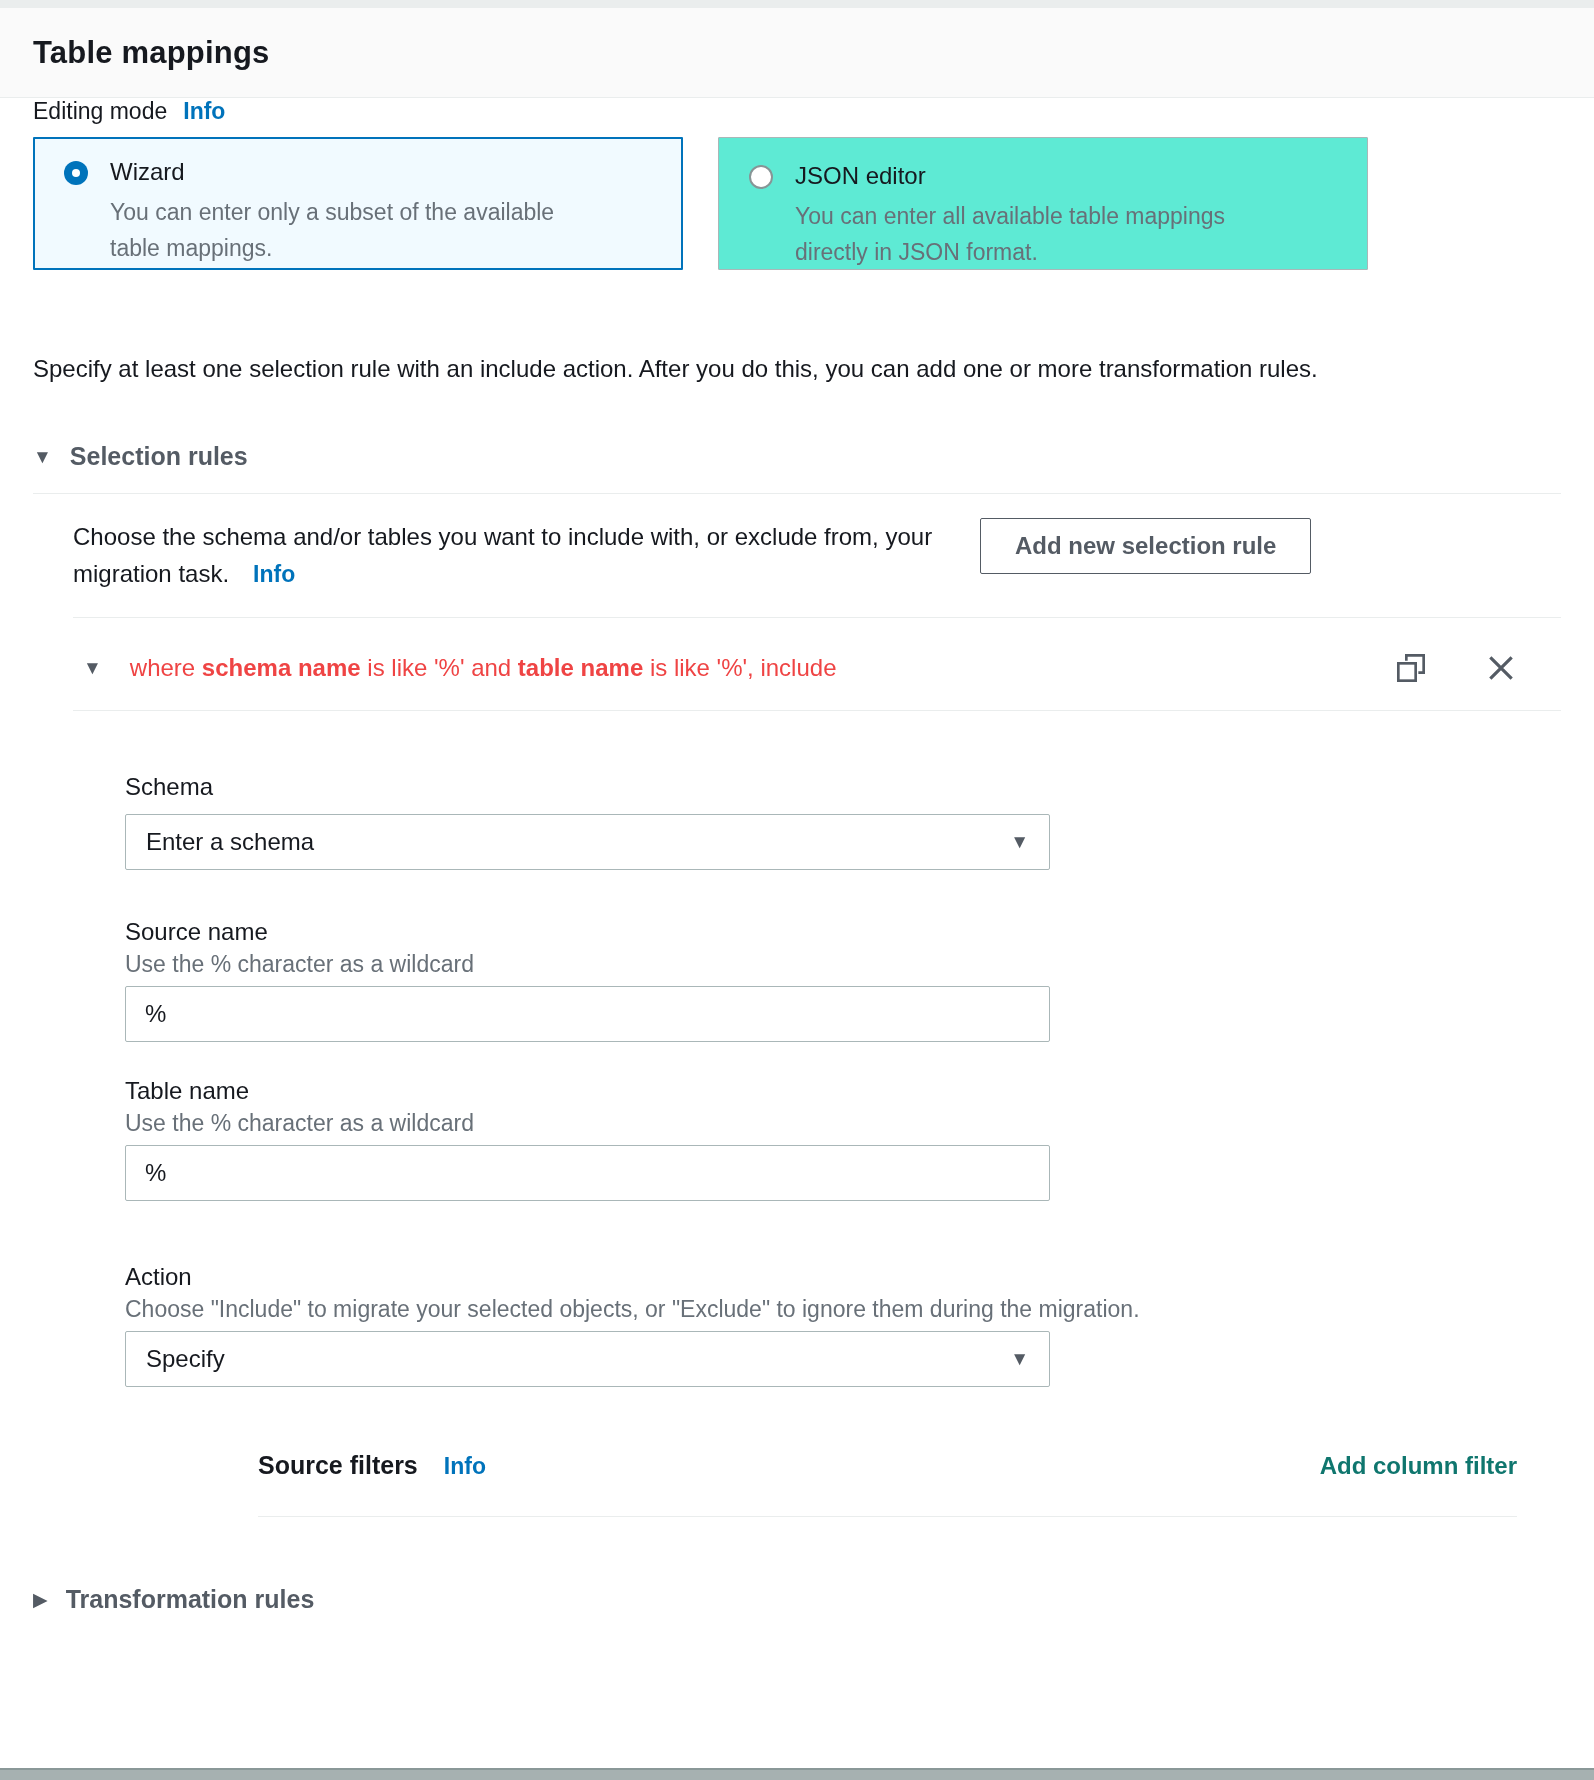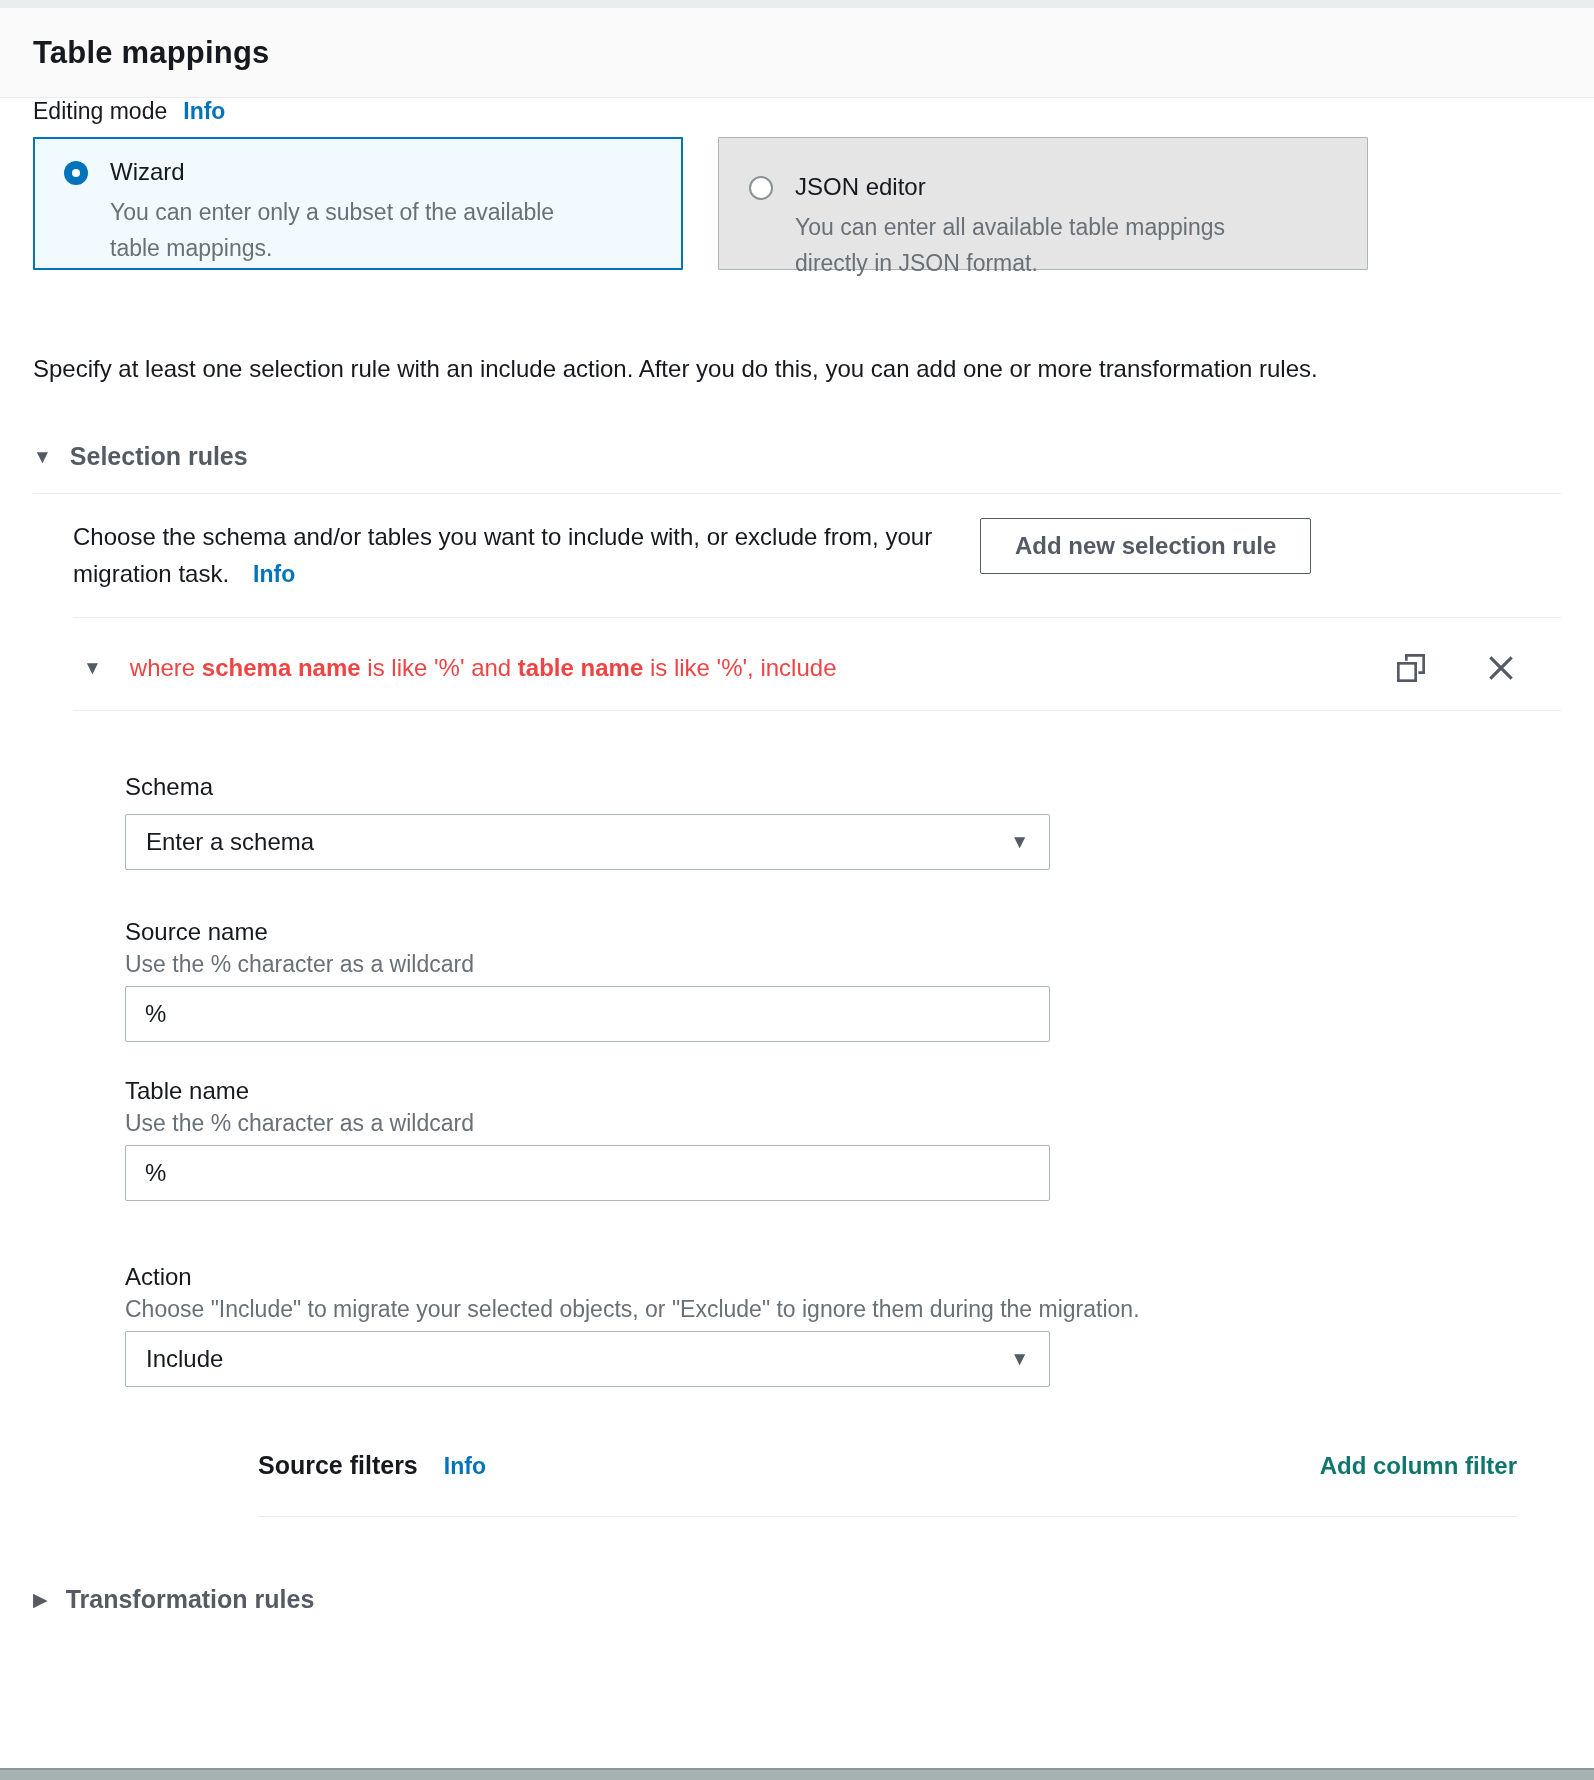--- a/index.html
+++ b/index.html
@@ -25,23 +25,23 @@
   .main { padding:0 33px; }
 
   
   .label-row { display:flex; align-items:baseline; gap:16px; }
   .field-title { font-size:23px; color:#16191f; }
   .info-link { font-size:23px; font-weight:bold; color:#0073bb; text-decoration:none; cursor:pointer; }
 
   .cards { margin-top:12px; display:flex; gap:35px; }
   .card {
     width:650px; height:133px;
-    border:1px solid #aab7b8; background:#e5e5e5;
+    border:1px solid #aab7b8; background:#5eead4;
     border-radius:1px;
-    padding:35px 24px 0 30px;
+    padding:24px 24px 0 30px;
     display:flex; align-items:flex-start; gap:22px;
     cursor:pointer;
   }
   .card.selected { border:2px solid #0073bb; background:#f1faff; padding:19px 23px 0 29px; }
   .radio {
     width:24px; height:24px; border-radius:50%;
     border:2px solid #879596; background:#ffffff; flex:none; margin-top:3px;
   }
   .radio.checked { border:none; background:#0073bb; position:relative; }
   .radio.checked::after {
@@ -204,21 +204,21 @@
       <div class="grp-table">
         <div class="field-label">Table name</div>
         <div class="field-help">Use the % character as a wildcard</div>
         <input class="control input-gap" type="text" value="%" style="">
       </div>
 
       <div class="grp-action">
         <div class="field-label">Action</div>
         <div class="field-help">Choose "Include" to migrate your selected objects, or "Exclude" to ignore them during the migration.</div>
         <div class="control select-box input-gap">
-          <span class="select-value">Include</span>
+          <span class="select-value">Specify</span>
           <span class="caret">▼</span>
         </div>
       </div>
 
       <div class="source-filters">
         <div class="sf-row">
           <span class="sf-title">Source filters</span>
           <a class="info-link">Info</a>
           <span class="sf-add">Add column filter</span>
         </div>

